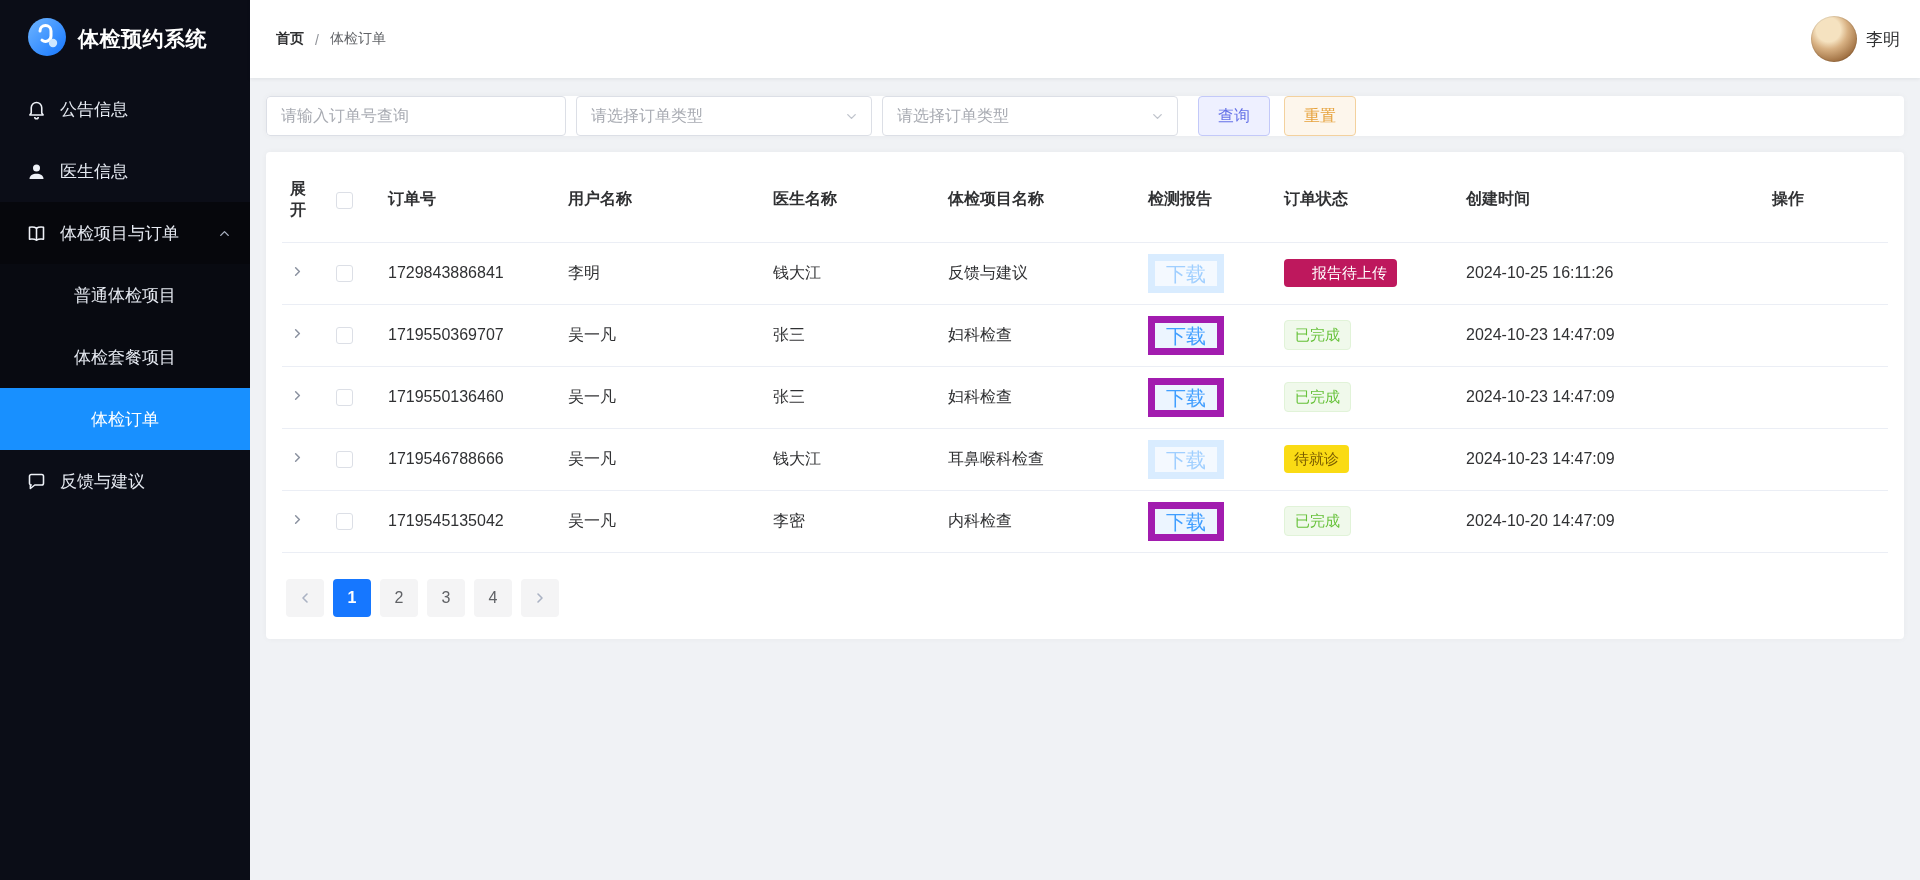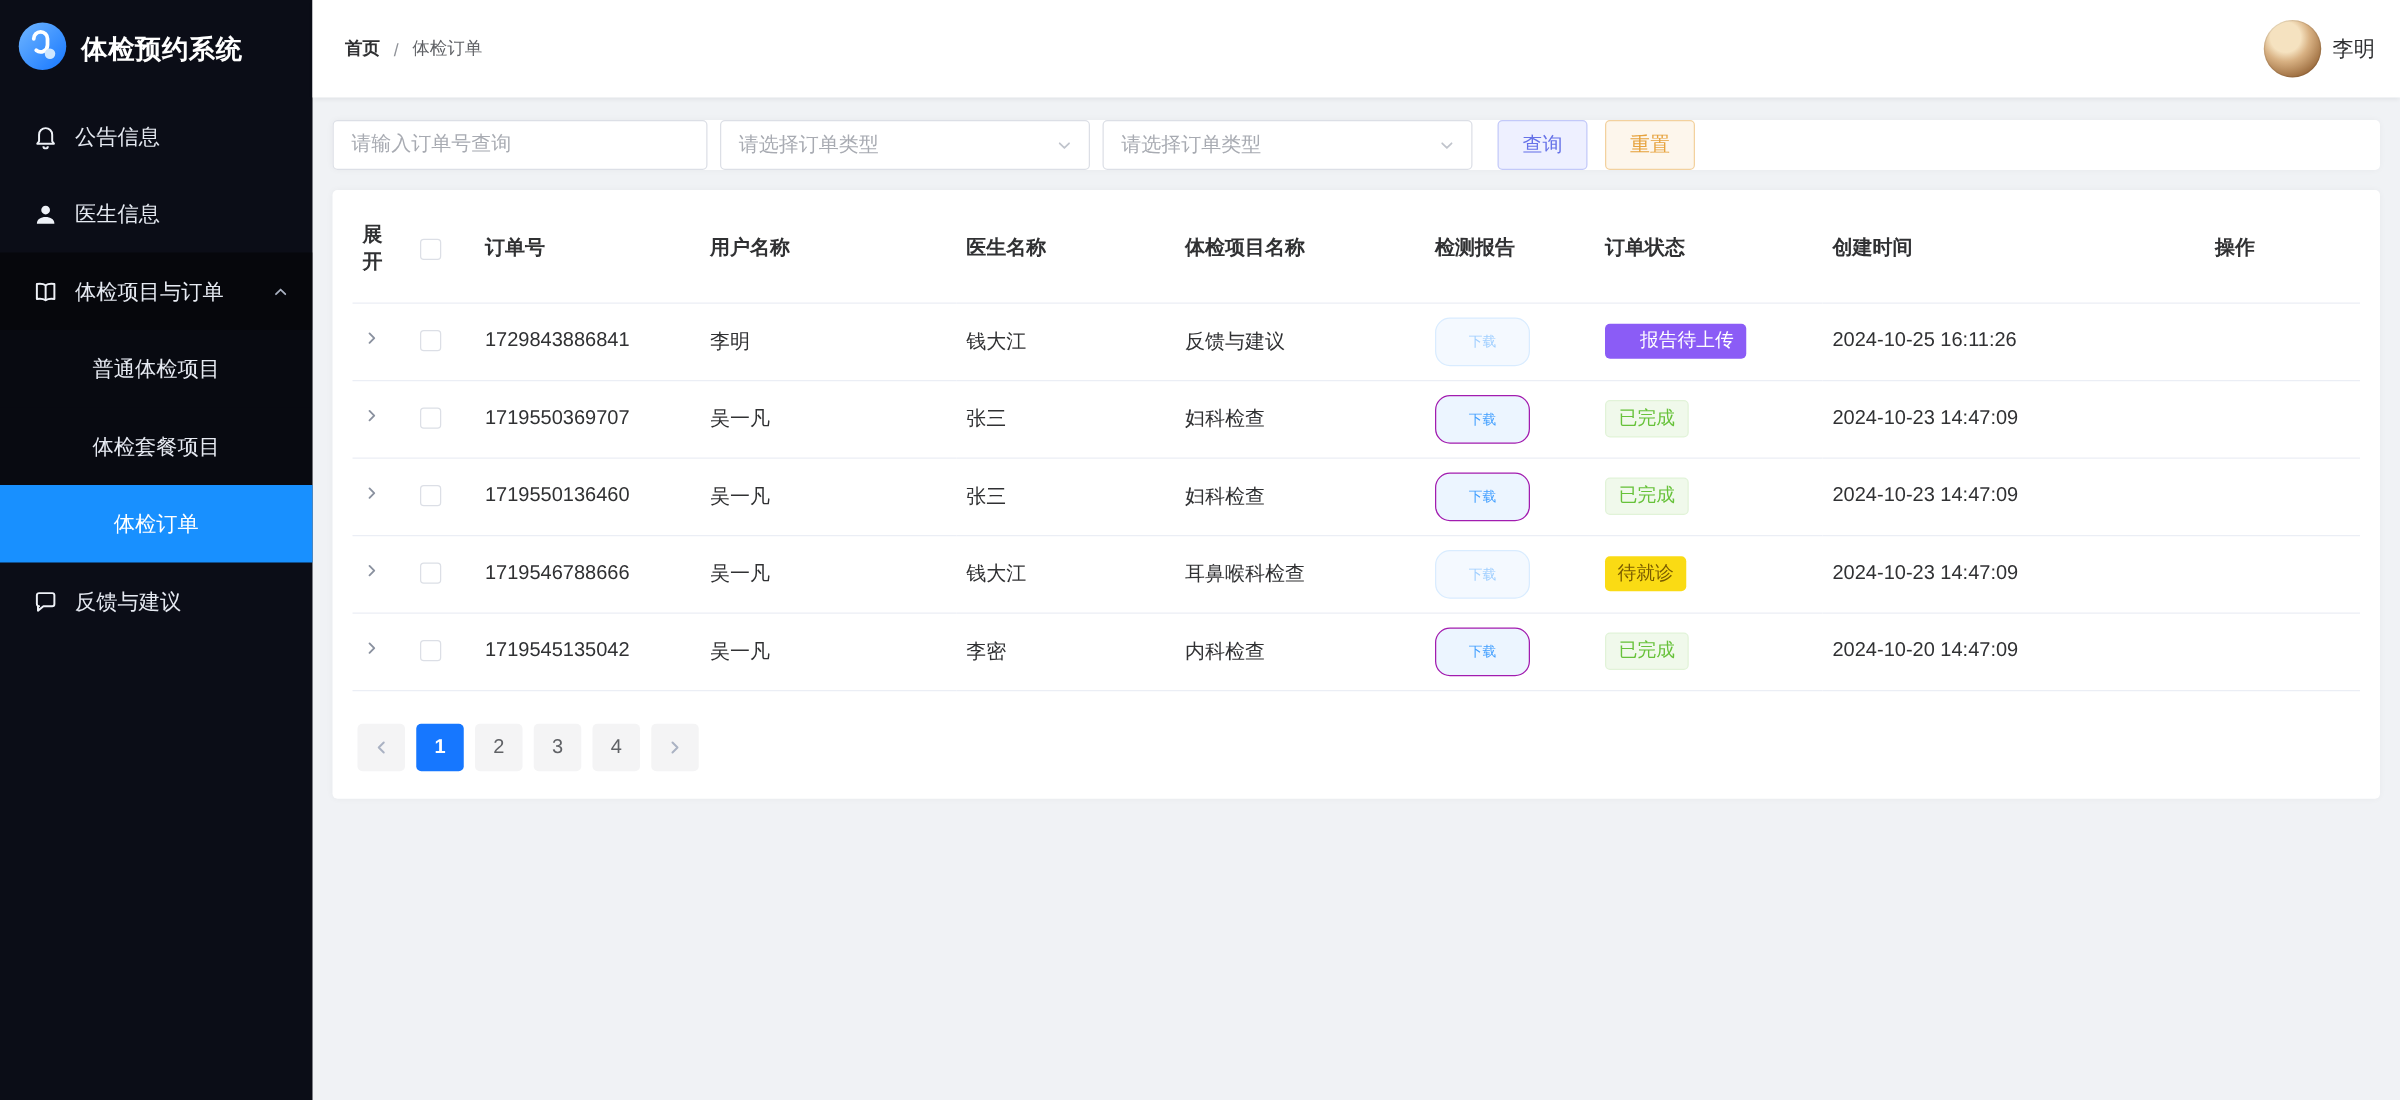--- a/index.html
+++ b/index.html
@@ -3,21 +3,21 @@
 <meta charset="utf-8">
 <style>
   * { box-sizing: border-box; margin: 0; padding: 0; }
   html,body { width:1920px; height:880px; overflow:hidden; }
   body { font-family:"Liberation Sans","DejaVu Sans",sans-serif; background:#f0f2f5; color:#303133; }
 
   .app { display:flex; width:1920px; height:880px; }
 
   
   .sidebar { width:250px; flex-shrink:0; background:#0b0d17; color:#dde3ee; display:flex; flex-direction:column; }
-  .logo-row { height:78px; display:flex; align-items:center; gap:11px; padding:0 14px; }
+  .logo-row { height:78px; display:flex; align-items:center; gap:11px; padding:0 14px;margin-left:13px; }
   .logo-title { font-size:21px; font-weight:700; color:#fff; letter-spacing:.5px; }
   .nav-item { height:62px; display:flex; align-items:center; gap:13px; padding:0 18px 0 26px; font-size:17px; cursor:pointer; color:#e6eaf2; }
   .nav-item.parent { background:rgba(0,0,0,.45); }
   .nav-item .grow { flex:1; }
   .micon { width:21px; height:21px; color:#eef1f7; flex-shrink:0; }
   .micon svg { width:100%; height:100%; display:block; }
   .chev-s { width:15px; height:15px; color:#aab2c3; }
   .chev-s svg { width:100%; height:100%; display:block; }
   .sub-item { height:62px; display:flex; align-items:center; justify-content:center; font-size:17px; cursor:pointer; background:rgba(0,0,0,.22); color:#e6eaf2; }
   .sub-item.active { background:#1890ff; color:#fff; }
@@ -63,25 +63,25 @@
   .c-project { width:200px; }
   .c-report { width:136px; }
   .c-status { width:182px; }
   .c-created { width:306px; }
   .c-action { }
 
   .cb { appearance:none; -webkit-appearance:none; width:17px; height:17px; border:1px solid #dcdfe6; border-radius:3px; background:#fff; cursor:pointer; vertical-align:middle; }
   .expand-arrow { width:15px; height:15px; color:#8a919f; display:inline-block; cursor:pointer; }
   .expand-arrow svg { width:100%; height:100%; display:block; }
 
-  .btn-download { min-width:76px; height:39px; border-radius:12px; border:1px solid #a21caf; background:#ecf5ff; color:#409eff; font-size:11px; cursor:pointer; font-family:inherit; }
+  .btn-download { min-width:76px; height:39px; border-radius:0; border:7px solid #a21caf; background:#ecf5ff; color:#409eff; font-size:20px; cursor:pointer; font-family:inherit; }
   .btn-download.disabled { color:#a0cfff; border-color:#d9ecff; background:#f4f9ff; cursor:not-allowed; }
 
   .tag { display:inline-block; padding:5px 10px; border-radius:4px; font-size:15px; line-height:1.2; }
-  .tag-orange { background:#8b5cf6; color:#fff;padding-left:28px; }
+  .tag-orange { background:#be185d; color:#fff;padding-left:28px; }
   .tag-green { background:#f0f9eb; color:#67c23a; border:1px solid #e1f3d8; }
   .tag-yellow { background:#fadb14; color:#7a5c00; }
 
   
   .pagination { display:flex; align-items:center; gap:9px; margin-top:26px; padding-left:4px; }
   .page-btn { min-width:38px; height:38px; border:none; border-radius:4px; background:#f4f4f5; color:#606266; font-size:16px; cursor:pointer; display:flex; align-items:center; justify-content:center; font-family:inherit; }
   .page-btn.active { background:#1677ff; color:#fff; font-weight:600; }
   .page-btn .chev-s { width:16px; height:16px; }
   .page-btn.prev { color:#c0c4cc; cursor:not-allowed; }
   .page-btn.next { color:#606266; }

